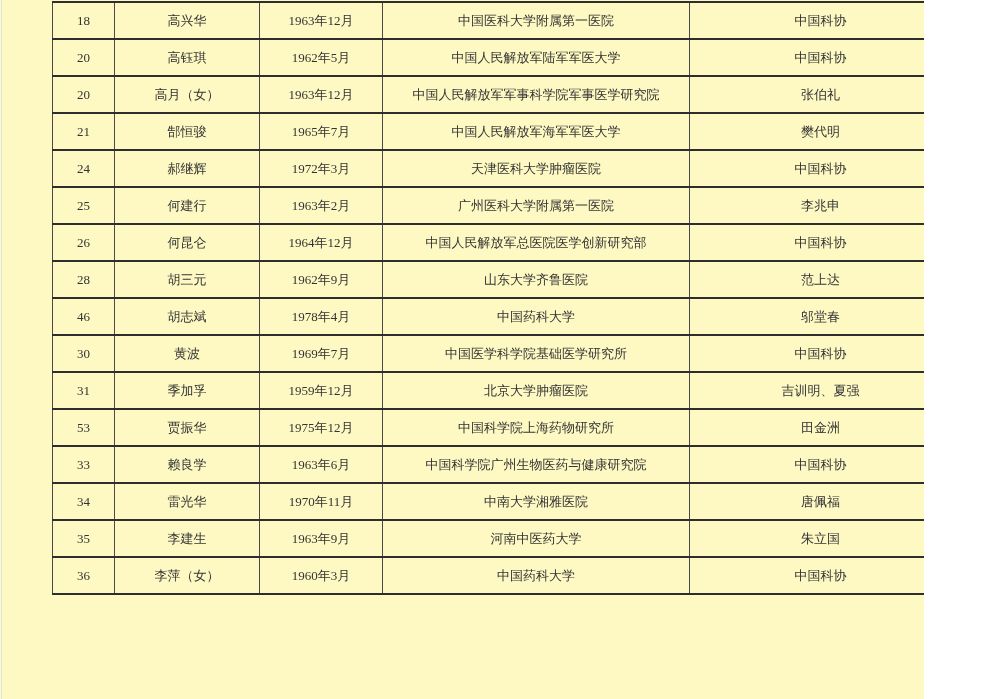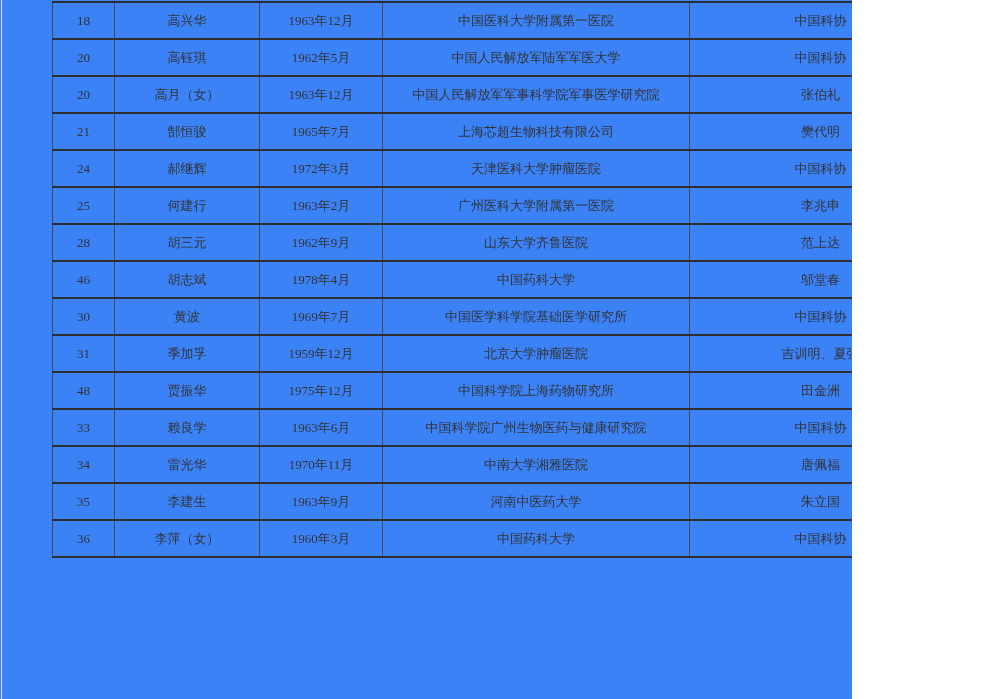--- a/index.html
+++ b/index.html
@@ -3,24 +3,24 @@
 <meta charset="utf-8">
 <style>
   html, body {
     margin: 0;
     padding: 0;
     background: #ffffff;
     font-family: "Liberation Serif", "DejaVu Serif", serif;
   }
   .canvas {
     position: relative;
-    width: 852px;
+    width: 924px;
     height: 699px;
     overflow: hidden;
-    background: #3b82f6;
+    background: #fef9c3;
     color: #333333;
   }
   .edge-line {
     position: absolute;
     top: 0;
     width: 1px;
     height: 699px;
   }
   .edge-line.left  { left: 1px;  background: #e2e2e2; }
   .edge-line.right { left: 997px; background: #cfcfcf; }
@@ -82,36 +82,43 @@
           <td>20</td>
           <td>高月（女）</td>
           <td>1963年12月</td>
           <td>中国人民解放军军事科学院军事医学研究院</td>
           <td>张伯礼</td>
         </tr>
         <tr>
           <td>21</td>
           <td>郜恒骏</td>
           <td>1965年7月</td>
-          <td>上海芯超生物科技有限公司</td>
+          <td>中国人民解放军海军军医大学</td>
           <td>樊代明</td>
         </tr>
         <tr>
           <td>24</td>
           <td>郝继辉</td>
           <td>1972年3月</td>
           <td>天津医科大学肿瘤医院</td>
           <td>中国科协</td>
         </tr>
         <tr>
           <td>25</td>
           <td>何建行</td>
           <td>1963年2月</td>
           <td>广州医科大学附属第一医院</td>
           <td>李兆申</td>
+        </tr>
+        <tr>
+          <td>26</td>
+          <td>何昆仑</td>
+          <td>1964年12月</td>
+          <td>中国人民解放军总医院医学创新研究部</td>
+          <td>中国科协</td>
         </tr>
         <tr>
           <td>28</td>
           <td>胡三元</td>
           <td>1962年9月</td>
           <td>山东大学齐鲁医院</td>
           <td>范上达</td>
         </tr>
         <tr>
           <td>46</td>
@@ -128,21 +135,21 @@
           <td>中国科协</td>
         </tr>
         <tr>
           <td>31</td>
           <td>季加孚</td>
           <td>1959年12月</td>
           <td>北京大学肿瘤医院</td>
           <td>吉训明、夏强</td>
         </tr>
         <tr>
-          <td>48</td>
+          <td>53</td>
           <td>贾振华</td>
           <td>1975年12月</td>
           <td>中国科学院上海药物研究所</td>
           <td>田金洲</td>
         </tr>
         <tr>
           <td>33</td>
           <td>赖良学</td>
           <td>1963年6月</td>
           <td>中国科学院广州生物医药与健康研究院</td>

